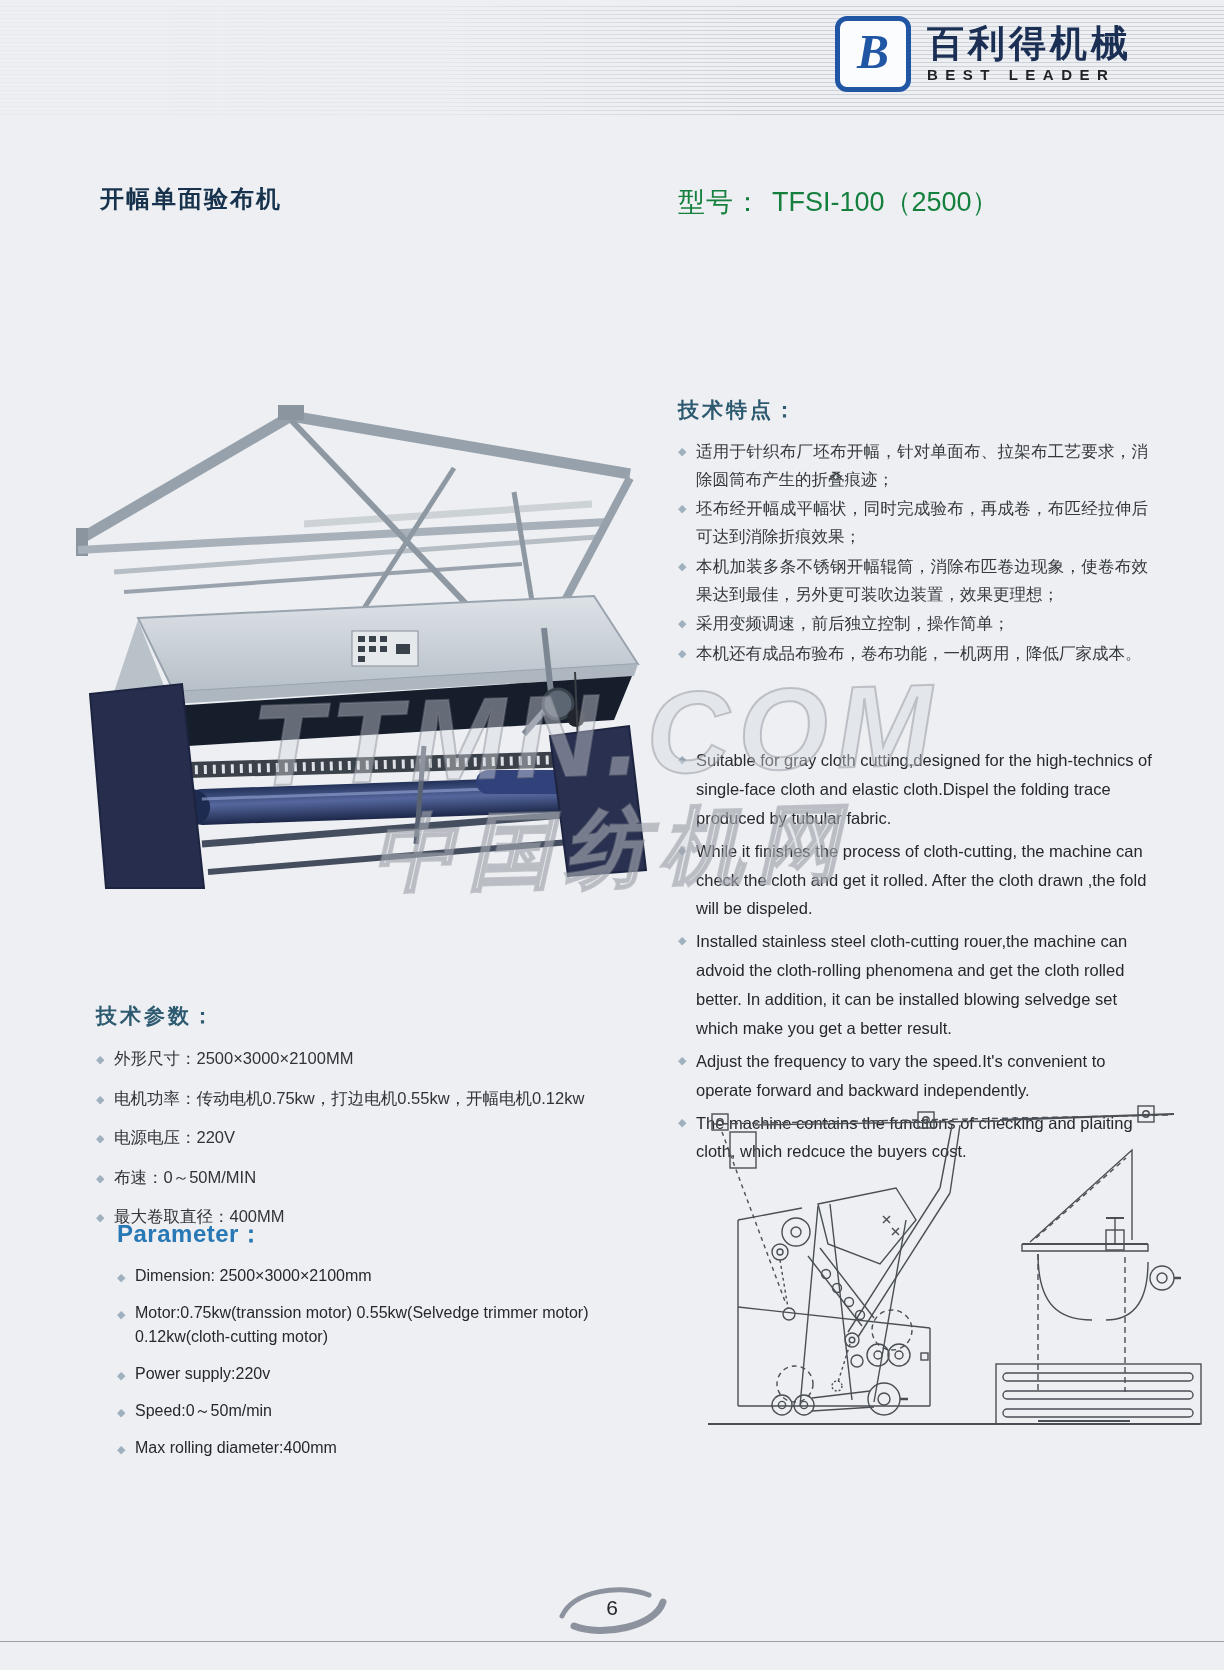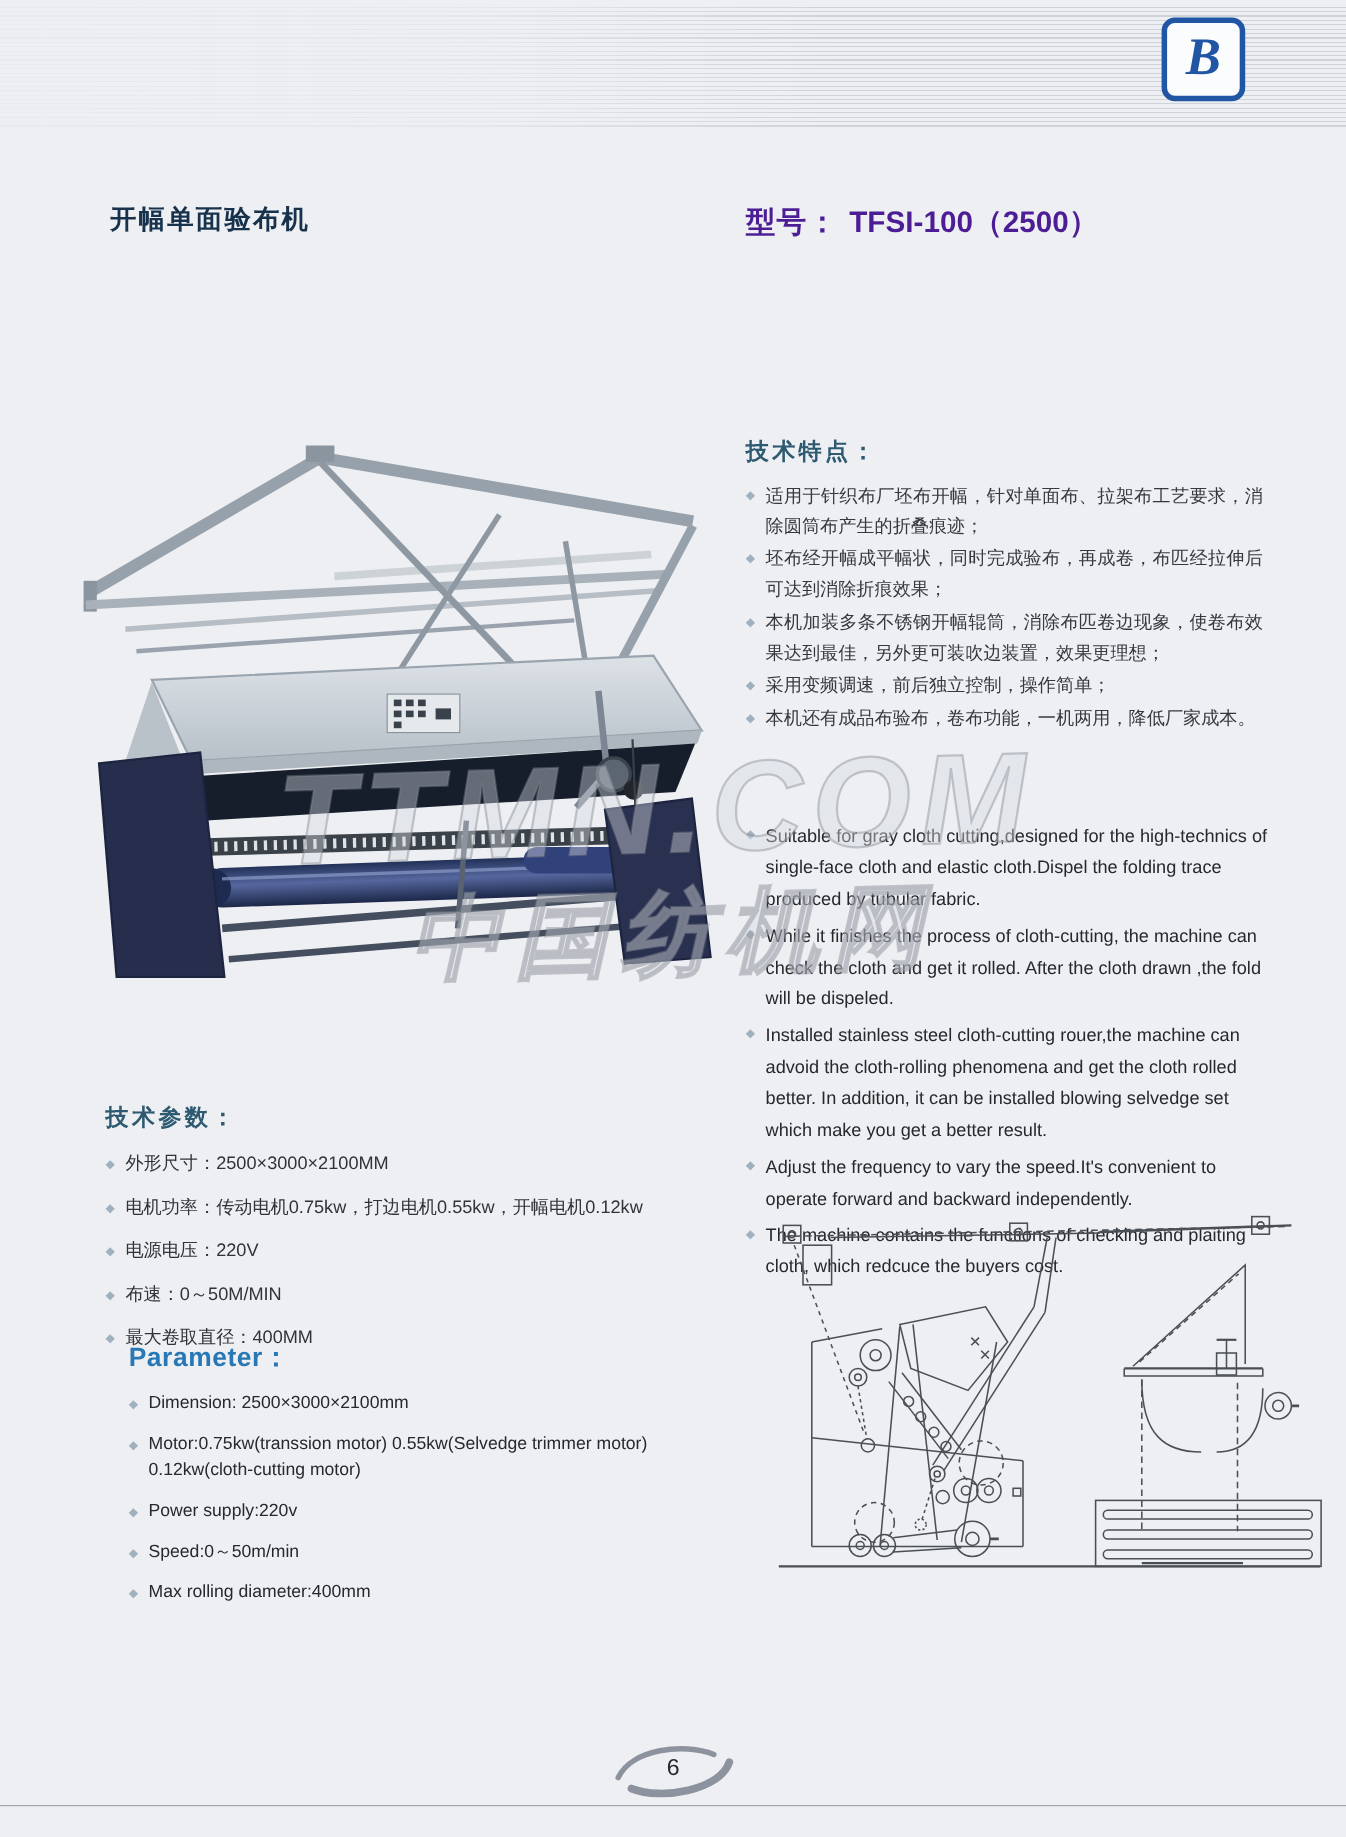--- a/index.html
+++ b/index.html
@@ -15,21 +15,21 @@
   .logo-mark{width:66px;height:66px;border:5px solid #2156a5;border-radius:12px;background:#fbfcfe;
     display:flex;align-items:center;justify-content:center;}
   .logo-mark span{font-family:"Liberation Serif","DejaVu Serif",serif;font-style:italic;font-weight:bold;
     font-size:48px;color:#2156a5;line-height:1;transform:translatey(-2px);}
   .logo-text{text-align:left;}
   .logo-cn{font-size:37px;font-weight:bold;color:#1b2f55;letter-spacing:4px;line-height:1.05;}
   .logo-en{font-size:15px;font-weight:bold;color:#1f2125;letter-spacing:7.5px;margin-top:3px;}
   
   .title-cn{position:absolute;left:100px;top:183px;font-size:24px;font-weight:bold;color:#17324d;letter-spacing:2px;}
   .title-en{position:absolute;left:100px;top:228px;font-size:25px;color:#2a3c50;}
-  .model{position:absolute;left:678px;top:184px;display:flex;font-size:27px;font-weight:bold;color:#4c1d95;}
+  .model{position:absolute;left:678px;top:184px;display:flex;font-size:27px;font-weight:normal;color:#15803d;}
   .model-label{letter-spacing:1px;margin-right:10px;}
   .model-lines div{line-height:1.35;}
   
   .photo{position:absolute;left:52px;top:372px;width:596px;height:530px;}
   
   .sec-head-cn{font-size:21px;font-weight:bold;color:#2d5a70;letter-spacing:3px;}
   .sec-head-en{font-size:24px;font-weight:bold;color:#2878b5;letter-spacing:.5px;}
   .tech-cn{position:absolute;left:678px;top:396px;width:470px;}
   .tech-cn .list{margin-top:14px;}
   .features{position:absolute;left:678px;top:732px;width:478px;}
@@ -61,20 +61,24 @@
 </head>
 <body>
 
 <div class="page">
 
   <div class="stripes"></div>
 
   <div class="logo">
     <div class="logo-mark">
       <span>B</span>
+    </div>
+    <div class="logo-text">
+      <div class="logo-cn">百利得机械</div>
+      <div class="logo-en">BEST LEADER</div>
     </div>
   </div>
 
   <div class="title-cn">开幅单面验布机</div>
 
   <div class="model">
     <span class="model-label">型号：</span>
     <div class="model-lines">
 
         <div>TFSI-100（2500）</div>

